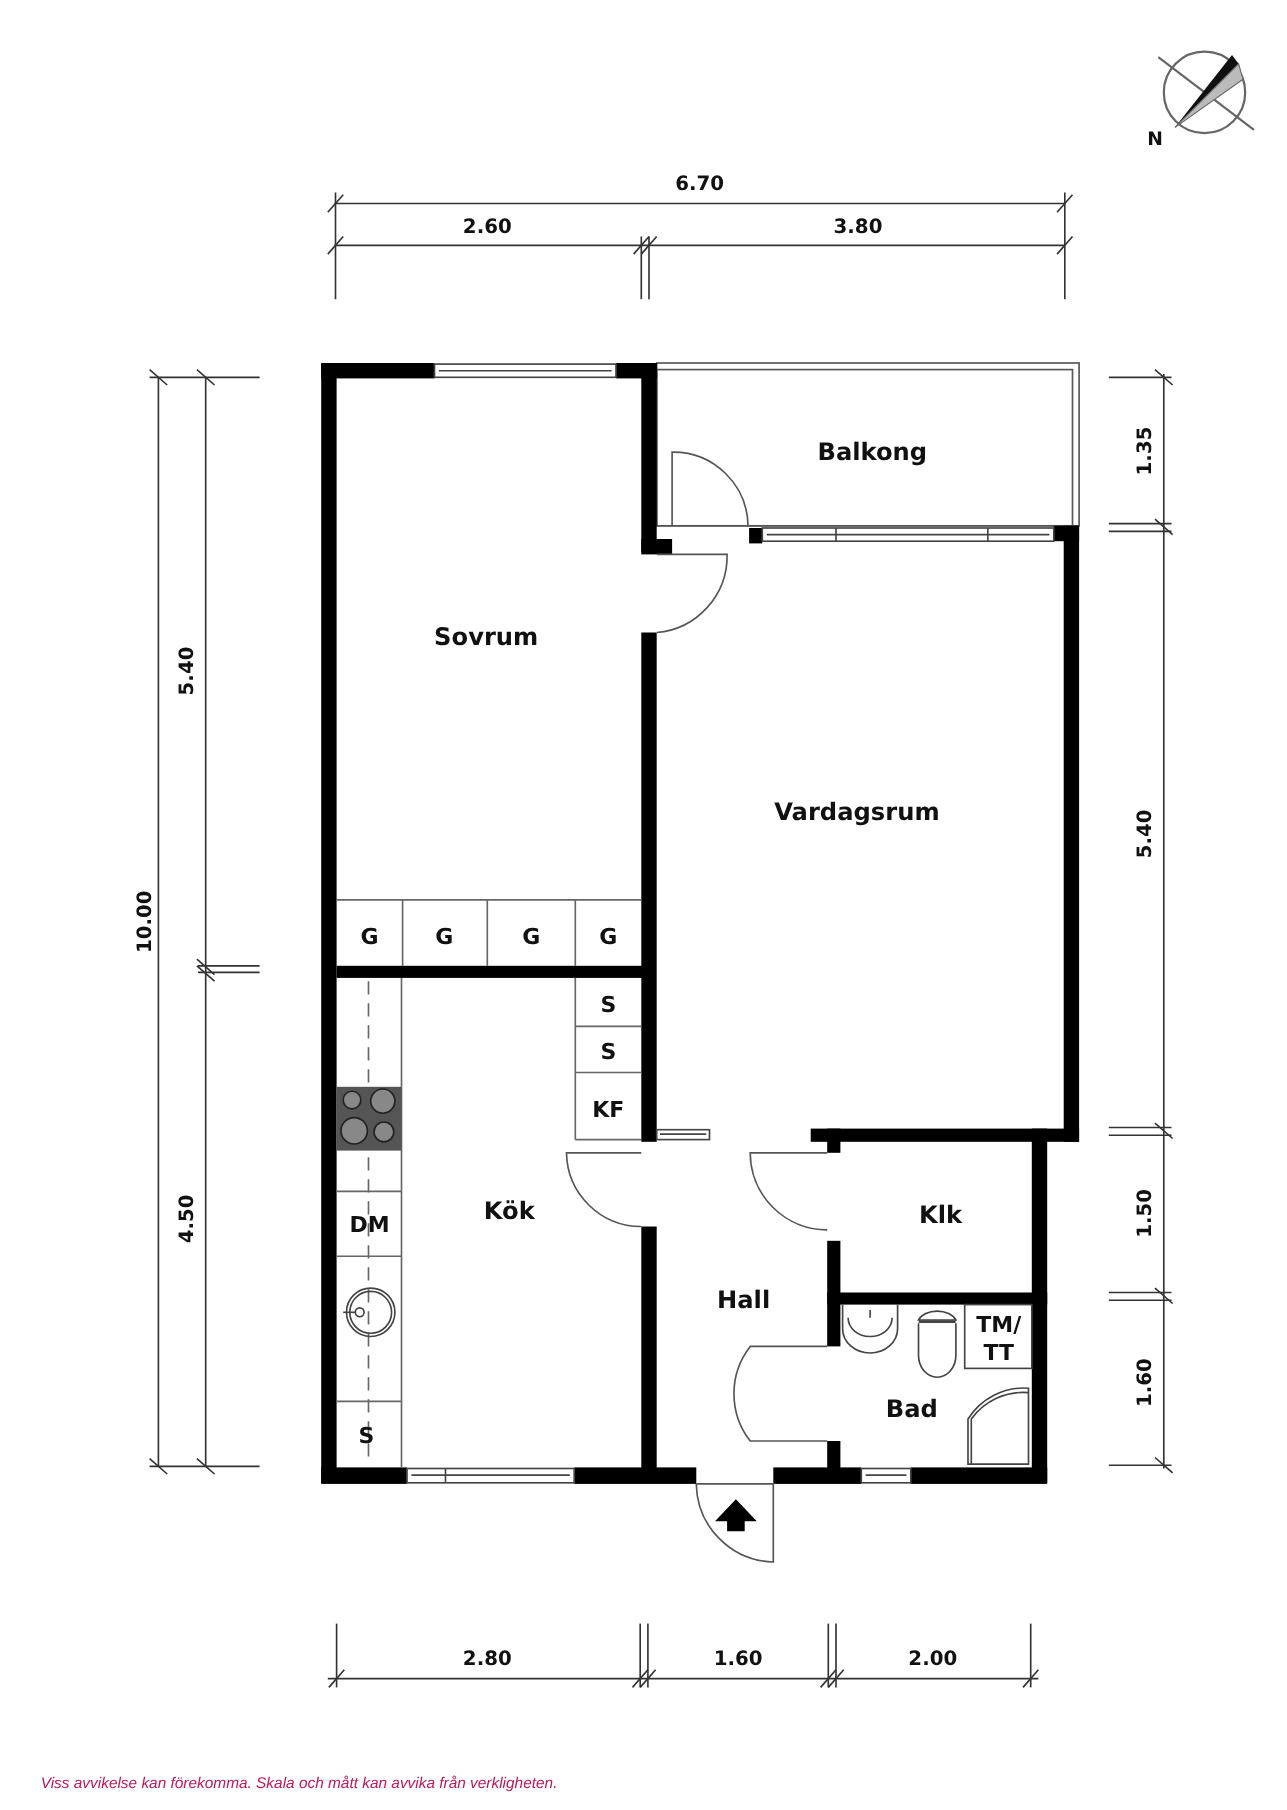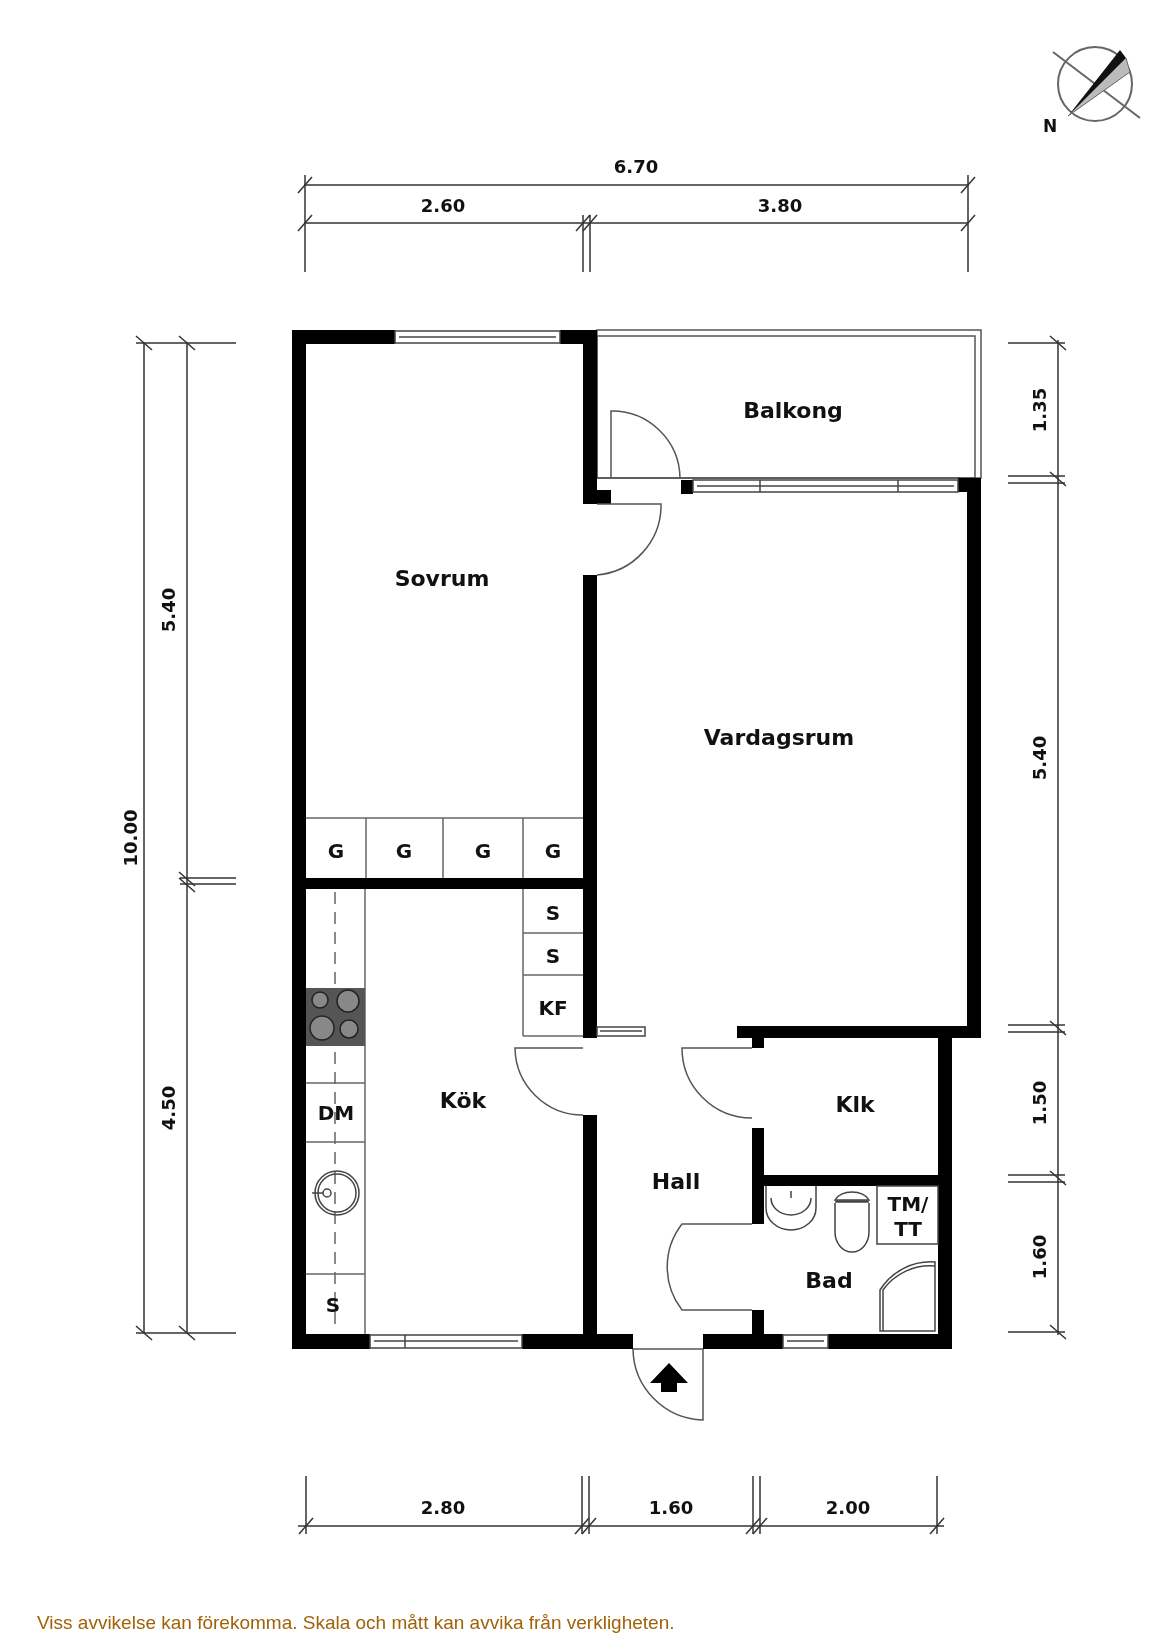--- a/index.html
+++ b/index.html
@@ -1,20 +1,20 @@
 <!DOCTYPE html>
 <html><head>
 <meta charset="utf-8">
 <style>
   html,body{margin:0;padding:0;background:#fff;}
   body{width:1170px;height:1645px;position:relative;overflow:hidden;font-family:"DejaVu Sans",sans-serif;}
   svg{position:absolute;left:0;top:0;}
   .lbl{font-family:"DejaVu Sans",sans-serif;font-weight:bold;fill:#111;}
   .dim{font-family:"DejaVu Sans",sans-serif;font-weight:bold;fill:#111;font-size:18px;}
-  .disclaimer{position:absolute;left:37px;top:1612px;font-family:"Liberation Sans",sans-serif;font-size:19px;color:#a16207;}
+  .disclaimer{position:absolute;left:37px;top:1612px;font-family:"Liberation Sans",sans-serif;font-size:14px;color:#be185d;font-style:italic;}
 </style>
 </head>
 <body>
 
 <svg width="1170" height="1645" viewBox="0 0 1170 1645">
 
   <g>
     <circle cx="1095" cy="84" r="37" fill="none" stroke="#666" stroke-width="2"></circle>
     <line x1="1053" y1="52" x2="1140" y2="118" stroke="#666" stroke-width="2"></line>
     <polygon points="1068,116 1120,50 1126,58" fill="#111"></polygon>

